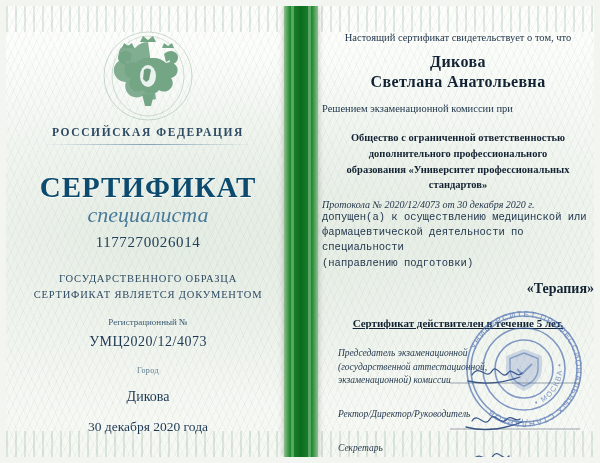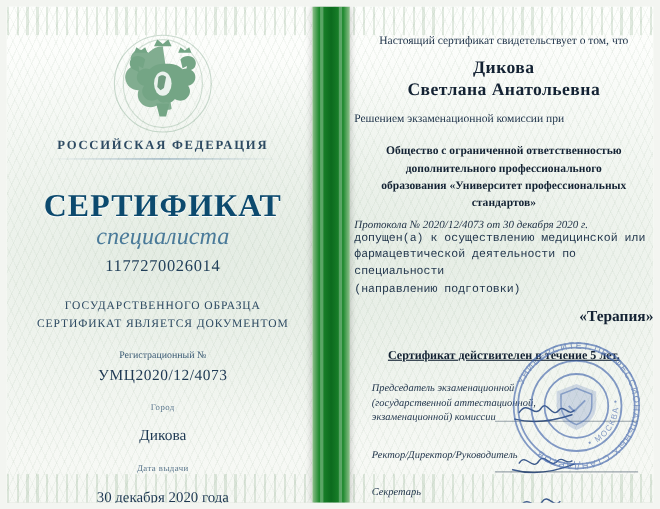--- a/index.html
+++ b/index.html
@@ -214,21 +214,20 @@
 
       <div class="doc-note">
         <div>ГОСУДАРСТВЕННОГО ОБРАЗЦА</div>
         <div>СЕРТИФИКАТ ЯВЛЯЕТСЯ ДОКУМЕНТОМ</div>
       </div>
 
       <div class="reg-label">Регистрационный №</div>
       <div class="reg-value">УМЦ2020/12/4073</div>
       <div class="tiny-label">Город</div>
       <div class="city-value">Дикова</div>
-      <div class="tiny-label">Дата выдачи</div>
       <div class="date-value">30 декабря 2020 года</div>
     </div>
 
     <div class="spine"></div>
 
     <div class="right">
       <div class="r-line">Настоящий сертификат свидетельствует о том, что</div>
 
       <div class="name">Дикова</div>
       <div class="name2">Светлана Анатольевна</div>

